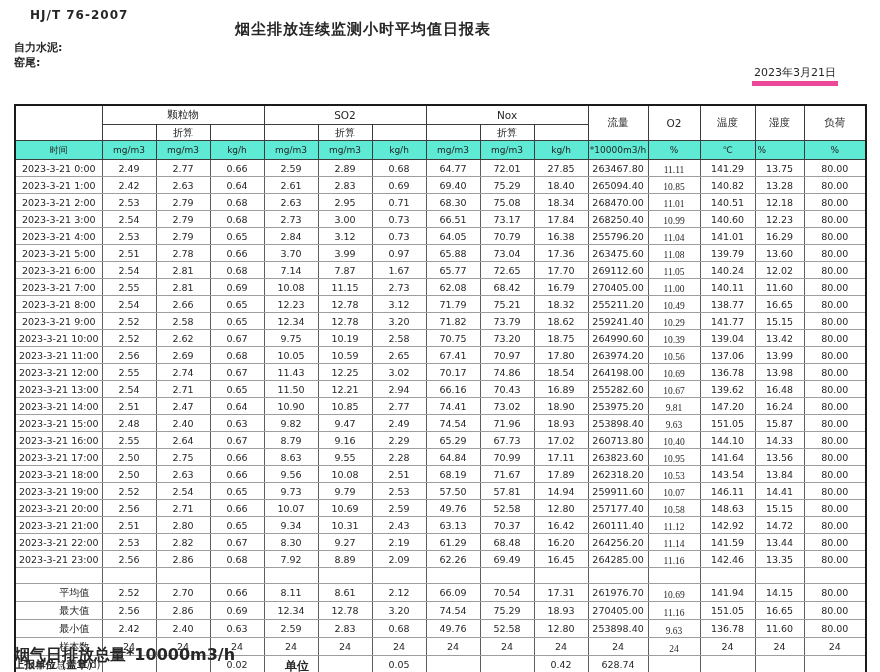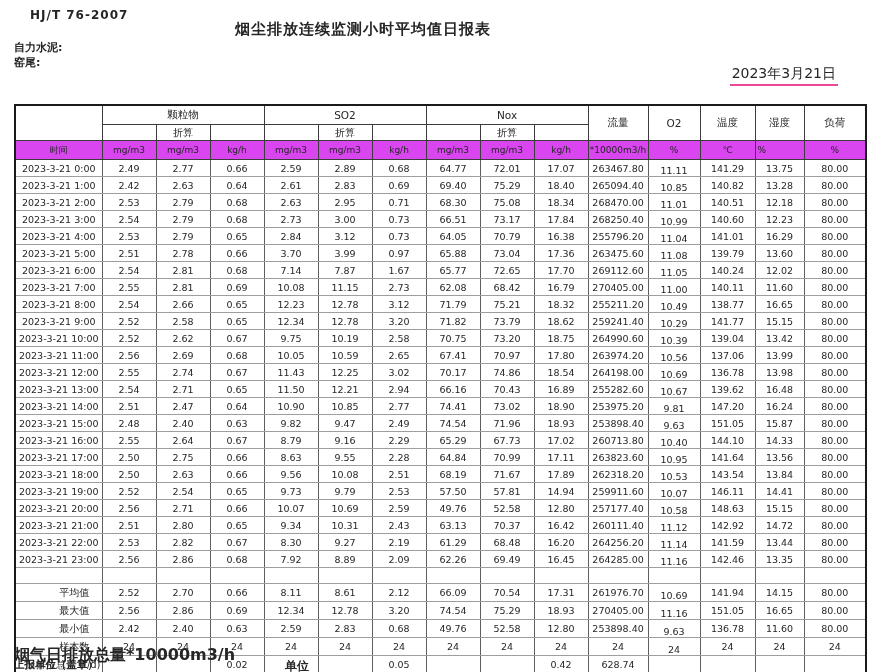--- a/index.html
+++ b/index.html
@@ -5,41 +5,41 @@
   html,body { margin:0; padding:0; }
   body {
     width:880px; height:672px; background:#ffffff; position:relative;
     font-family:"DejaVu Sans","Liberation Sans",sans-serif;
     color:#262626; overflow:hidden;
   }
   .doc-code { position:absolute; top:8px; left:30px; font-size:12px; font-weight:bold; letter-spacing:1px; }
   .title { position:absolute; top:20px; left:0; width:726px; text-align:center; font-size:15px; font-weight:bold; letter-spacing:1px; }
   .company { position:absolute; top:40px; left:14px; font-size:11px; font-weight:bold; }
   .station { position:absolute; top:55px; left:14px; font-size:11px; font-weight:bold; }
-  .report-date { position:absolute; top:65px; right:42px; font-size:14px; border-bottom:2px solid #ec4899; padding:0 2px 1px 2px; }
+  .report-date { position:absolute; top:65px; right:42px; font-size:11px; border-bottom:5px solid #ec4899; padding:0 2px 1px 2px; }
 
   table.report {
     position:absolute; top:84px; left:14px; width:851px;
     border-collapse:collapse; table-layout:fixed;
     border:2px solid #1a1a1a;
     margin-top:20px;
   }
   td {
     border-left:1px solid #5f5f5f; border-right:1px solid #5f5f5f;
     border-top:1px solid #9e9e9e; border-bottom:1px solid #9e9e9e;
     font-size:9.5px; text-align:center; vertical-align:middle;
     padding:0 1px; white-space:nowrap; overflow:hidden; height:15px;
   }
   thead td { border-color:#3c3c3c; }
   tr.group-row td { height:18px; font-size:10.5px; }
   tr.sub-row td { height:15px; font-size:10px; }
-  tr.units-row td { height:18px; background:#d946ef; font-size:9px; }
+  tr.units-row td { height:18px; background:#5eead4; font-size:9px; }
   tr.units-row td.left { text-align:left; padding-left:2px; }
   td.time { font-size:9.5px; }
-  td.o2 { vertical-align:bottom; line-height:9px; padding-bottom:1px; }
+  td.o2 { vertical-align:bottom; line-height:9px; padding-bottom:1px;font-family:Liberation Serif, serif; }
   tr.empty-row td { height:15px; }
   tr.summary-row td { height:16px; }
   tr.summary-row td.label { font-size:10px;padding-left:32px; }
   tr.summary-row td.label.left { text-align:right; padding-left:2px; }
 
   .footnote { position:absolute; top:645px; left:14px; font-size:16px; font-weight:bold; }
   .report-unit { position:absolute; top:658px; left:14px; font-size:10.5px; font-weight:bold; }
   .unit-label { position:absolute; top:658px; left:285px; font-size:12px; font-weight:bold; }
 </style>
 </head>
@@ -114,21 +114,21 @@
       <tr class="data-row">
         <td class="time">2023-3-21 0:00</td>
         <td class="num">2.49</td>
         <td class="num">2.77</td>
         <td class="num">0.66</td>
         <td class="num">2.59</td>
         <td class="num">2.89</td>
         <td class="num">0.68</td>
         <td class="num">64.77</td>
         <td class="num">72.01</td>
-        <td class="num">17.07</td>
+        <td class="num">27.85</td>
         <td class="num">263467.80</td>
         <td class="num o2">11.11</td>
         <td class="num">141.29</td>
         <td class="num">13.75</td>
         <td class="num">80.00</td>
       </tr>
       <tr class="data-row">
         <td class="time">2023-3-21 1:00</td>
         <td class="num">2.42</td>
         <td class="num">2.63</td>

